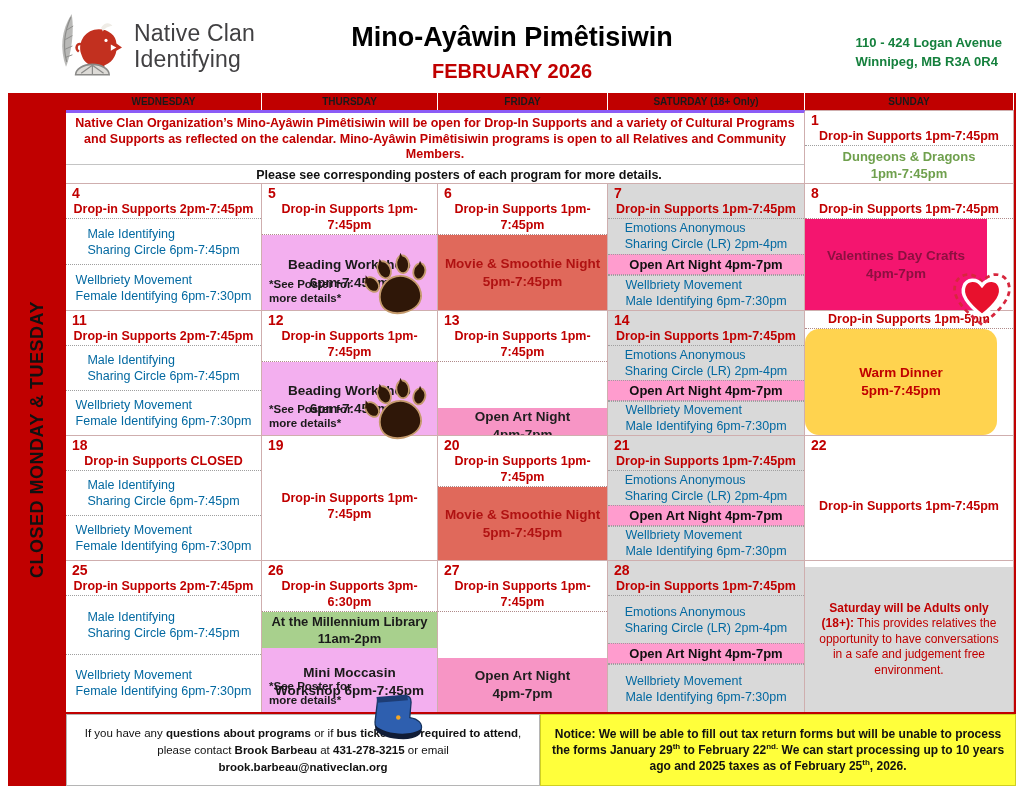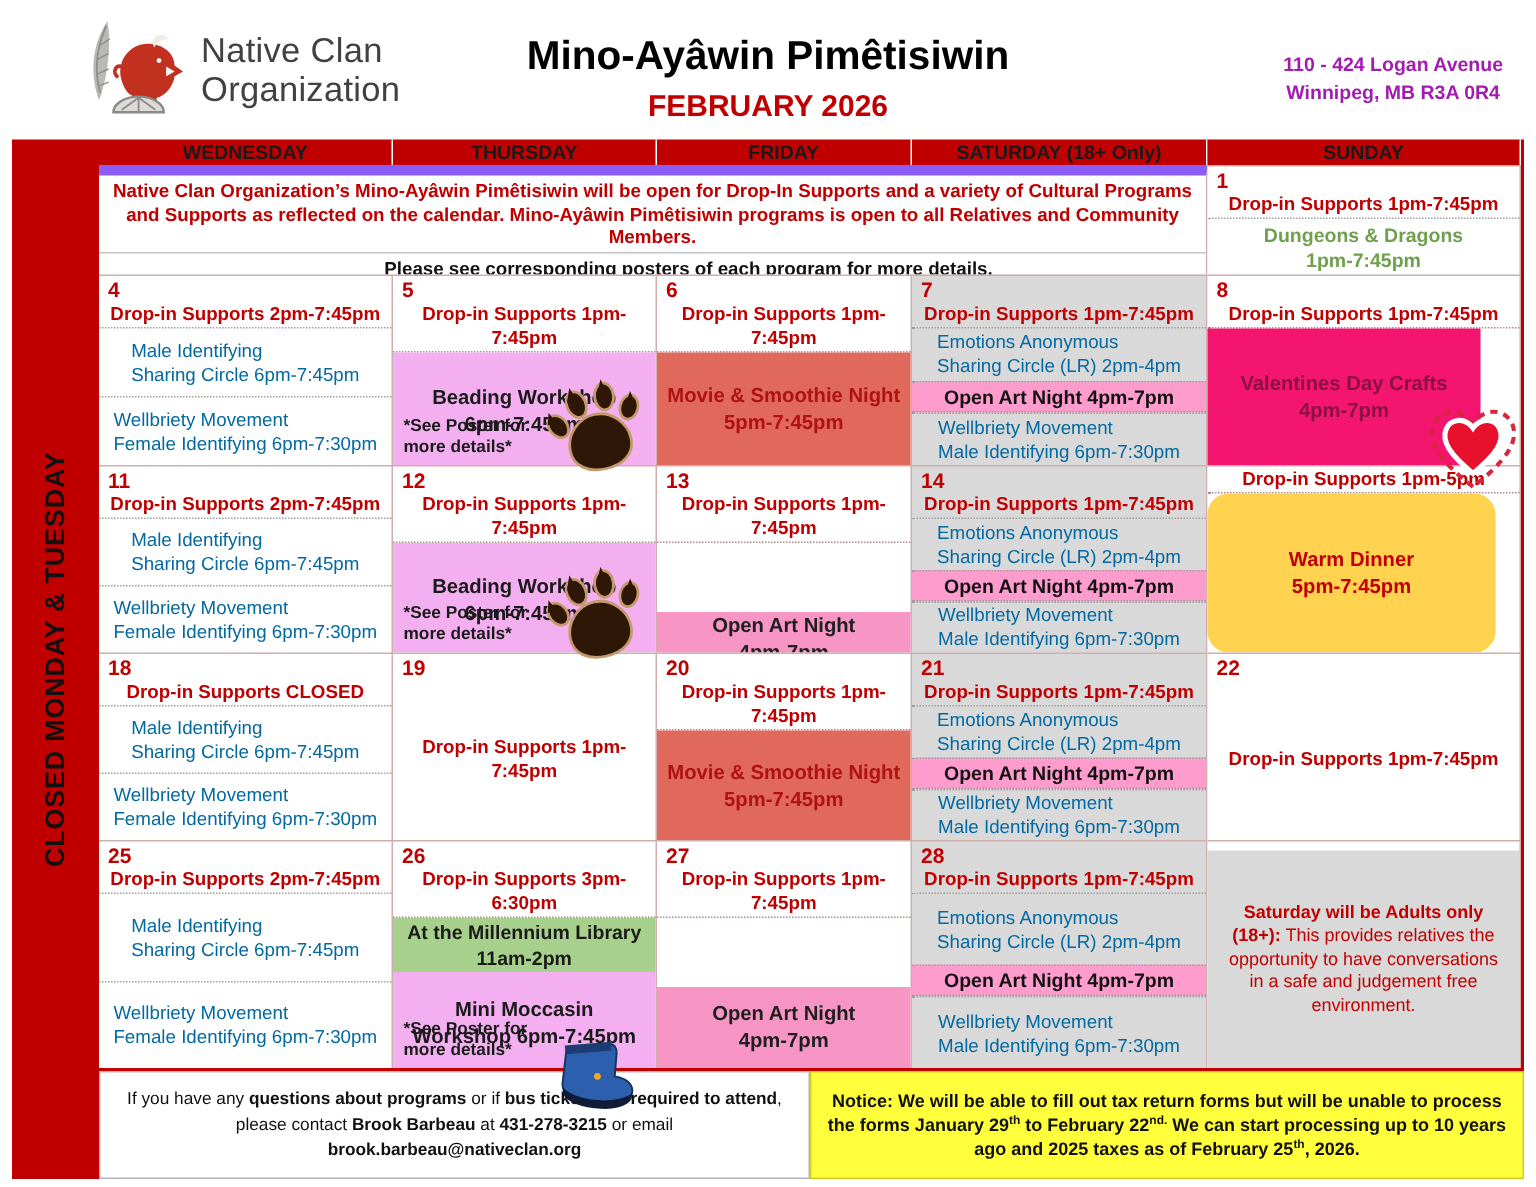--- a/index.html
+++ b/index.html
@@ -5,41 +5,41 @@
   html,body{margin:0;padding:0;background:#ffffff;}
   .page{position:relative;width:1024px;height:791px;background:#fff;overflow:hidden;
         font-family:"Liberation Sans", sans-serif;color:#1a1a1a;}
 
   
   .logo{position:absolute;left:54px;top:8px;display:flex;align-items:center;gap:8px;}
   .logo-text{font-size:23px;line-height:26px;color:#414042;letter-spacing:.2px;}
   .title-wrap{position:absolute;left:302px;top:22px;width:420px;text-align:center;}
   .title-main{font-size:27px;font-weight:bold;color:#000;}
   .title-month{font-size:20px;font-weight:bold;color:#C00000;margin-top:7px;}
-  .address{position:absolute;right:22px;top:33px;text-align:center;font-weight:bold;
-           font-size:13px;line-height:19px;color:#a21caf;}
+  .address{position:absolute;right:22px;top:33px;font-weight:bold;
+           font-size:13px;line-height:19px;color:#15803d;}
 
   
   .sidebar{position:absolute;left:8px;top:93px;width:58px;height:693px;background:#C00000;
            display:flex;align-items:center;justify-content:center;}
   .sidebar span{transform:rotate(-90deg);white-space:nowrap;font-weight:bold;font-size:18px;
                 color:#111;letter-spacing:.5px;}
 
   
   .grid{position:absolute;left:66px;top:93px;width:948px;display:grid;
         grid-template-columns:196px 176px 170px 197px 209px;
         grid-template-rows:17px 73px 127px 125px 125px 152px;
         border-right:2px solid #C00000;border-bottom:2px solid #C00000;background:#fff;}
-  .hcell{background:#C00000;color:#1a1a1a;font-weight:bold;font-size:13px;text-align:center;
+  .hcell{background:#C00000;color:#1a1a1a;font-weight:bold;font-size:10px;text-align:center;
          line-height:17px;border-right:1.5px solid #fff;overflow:hidden;}
   .hcell:last-child{border-right:none;}
   .cell{border-right:1px solid #cfaeae;border-top:1px solid #cfaeae;position:relative;
         display:flex;flex-direction:column;background:#fff;overflow:visible;}
   .cell.gray{background:#D9D9D9;}
-  .intro{grid-column:1/5;border-right:1px solid #cfaeae;border-top:7px solid #8b5cf6;
+  .intro{grid-column:1/5;border-right:1px solid #cfaeae;border-top:3px solid #8b5cf6;
          display:flex;flex-direction:column;background:#fff;}
   .intro-red{flex:1.15;color:#C00000;font-weight:bold;text-align:center;font-size:12.5px;
              line-height:15.5px;padding:3px 6px 1px;border-bottom:1px solid #c4c4c4;}
   .intro-black{flex:1;font-weight:bold;text-align:center;font-size:12.5px;line-height:16px;
                padding-top:2px;color:#111;padding-left:48px;}
   .u{text-decoration:underline;}
 
   .date{color:#C00000;font-weight:bold;font-size:14px;line-height:16px;padding:1px 0 0 6px;}
   .dropin{color:#C00000;font-weight:bold;font-size:12.5px;line-height:16px;text-align:center;
           padding-bottom:1px;}
@@ -102,21 +102,21 @@
       <path d="M59 23 C63 16 70 16 73 21 C68 21 63 24 61 28 Z" fill="#efece6"></path>
       <circle cx="65" cy="39" r="2" fill="#fff"></circle>
       <path d="M71 44 l7 4 -7 4 Z" fill="#fff"></path>
       <rect x="43" y="69" width="5" height="9" fill="#C2301F"></rect>
       <rect x="58" y="67" width="5" height="10" fill="#C2301F"></rect>
       <path d="M35 44 c-7 -2 -9 5 -4 9" stroke="#C2301F" fill="none" stroke-width="3"></path>
       <path d="M27 82 a21 13 0 0 1 42 0 Z" fill="#dddbd7" stroke="#8a8a88" stroke-width="2"></path>
       <path d="M48 70 L34 80 M48 70 L48 82 M48 70 L62 80" stroke="#8a8a88" stroke-width="1.5"></path>
     </svg>
     <div class="logo-text" style="white-space:pre-line">Native Clan
-Organization</div>
+Identifying</div>
   </div>
 
   <div class="title-wrap">
     <div class="title-main">Mino-Ayâwin Pimêtisiwin</div>
     <div class="title-month">FEBRUARY 2026</div>
   </div>
 
   <div class="address">
     <div>110 - 424 Logan Avenue</div>
     <div>Winnipeg, MB R3A 0R4</div>

